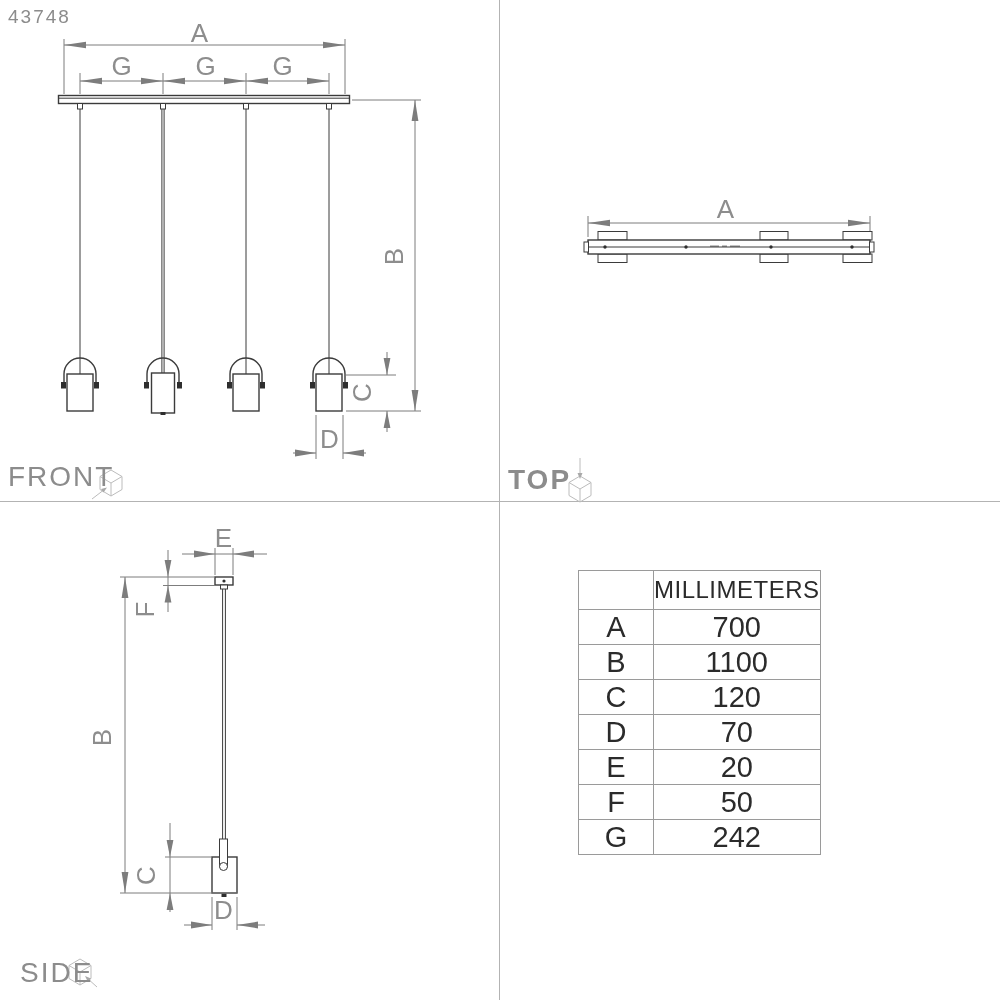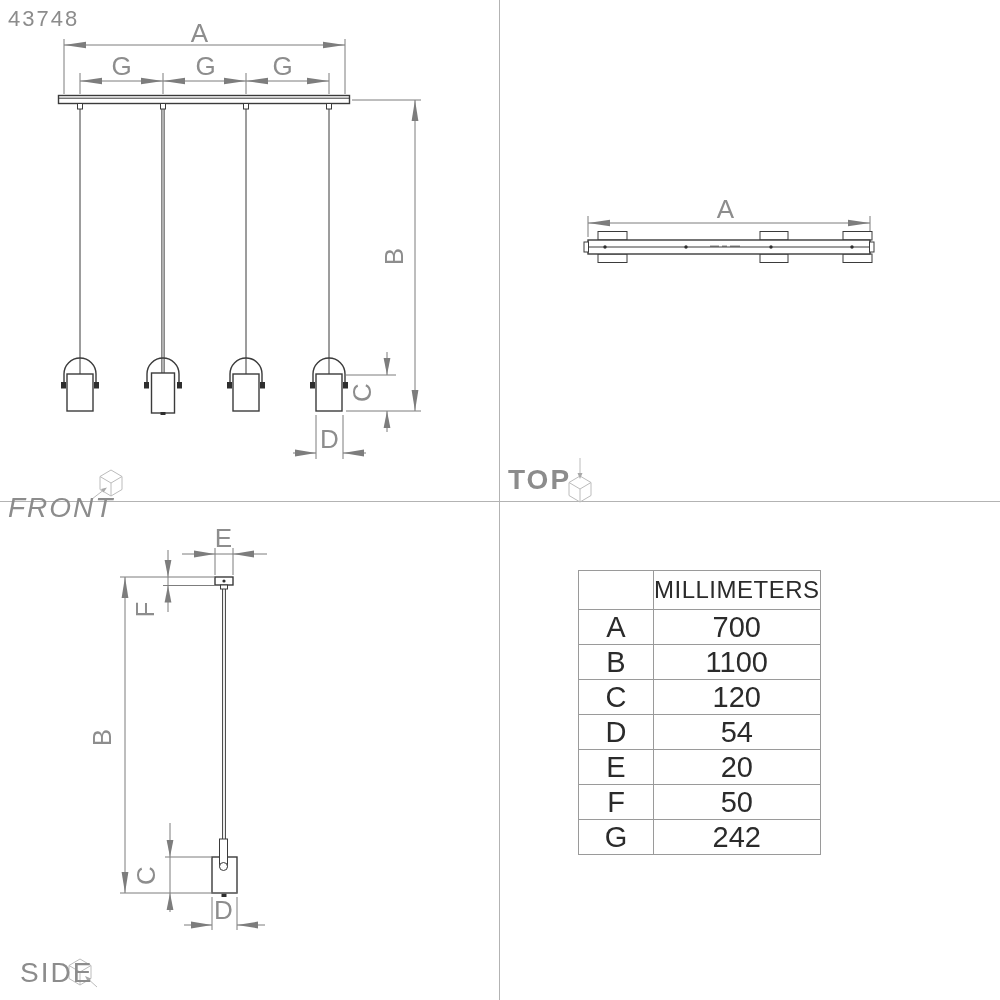--- a/index.html
+++ b/index.html
@@ -17,21 +17,21 @@
   .dash{fill:#6a6a6a;stroke:none;}
   .cube{stroke:#bcbcbc;fill:none;stroke-width:1;}
   .cubeah{fill:#a9a9a9;stroke:none;}
   .divider{stroke:#b3b3b3;stroke-width:1;}
 
   text.dimlab{fill:#8d8d8d;font-size:26px;font-family:"Liberation Sans",sans-serif;
               letter-spacing:1px;}
 
   .view-label{position:absolute;color:#8c8c8c;font-size:28px;letter-spacing:2px;
               font-weight:400;}
-  .product-code{position:absolute;left:8px;top:6px;color:#8c8c8c;font-size:22px;
+  .product-code{position:absolute;left:8px;top:6px;color:#8c8c8c;font-size:19px;
                 letter-spacing:2px;}
 
   
   .dim-table{position:absolute;left:578px;top:570px;border-collapse:collapse;
              color:#2b2b2b;}
   .dim-table td{border:1px solid #9a9a9a;text-align:center;padding:0;background:#fff;}
   .dim-table .hdr td{height:38px;font-size:24px;letter-spacing:0.5px;}
   .dim-table .row td{height:34px;font-size:29px;}
   .dim-table .c1{width:74px;}
   .dim-table .c2{width:151px;}
@@ -253,21 +253,21 @@
 
     <g>
       <use href="#cube-icon" x="80" y="972"></use>
       <line class="cube" x1="97" y1="987" x2="87" y2="978"></line>
       <polygon class="cubeah" points="85,976 88,982 91,978.5"></polygon>
     </g>
   </g>
 </svg>
 
   <div class="product-code">43748</div>
-  <div class="view-label" style="left:8px;top:492px;font-style:italic;">FRONT</div>
+  <div class="view-label" style="left:8px;top:461px;">FRONT</div>
   <div class="view-label" style="left:508px;top:464px;font-weight:bold;">TOP</div>
   <div class="view-label" style="left:20px;top:957px;text-align:right;">SIDE</div>
 
   <table class="dim-table">
     <tbody>
         <tr class="hdr">
       <td class="c1"></td>
       <td class="c2">MILLIMETERS</td>
     </tr>
     <tr class="row">
@@ -277,21 +277,21 @@
     <tr class="row">
       <td class="c1">B</td>
       <td class="c2">1100</td>
     </tr>
     <tr class="row">
       <td class="c1">C</td>
       <td class="c2">120</td>
     </tr>
     <tr class="row">
       <td class="c1">D</td>
-      <td class="c2">54</td>
+      <td class="c2">70</td>
     </tr>
     <tr class="row">
       <td class="c1">E</td>
       <td class="c2">20</td>
     </tr>
     <tr class="row">
       <td class="c1">F</td>
       <td class="c2">50</td>
     </tr>
     <tr class="row">

